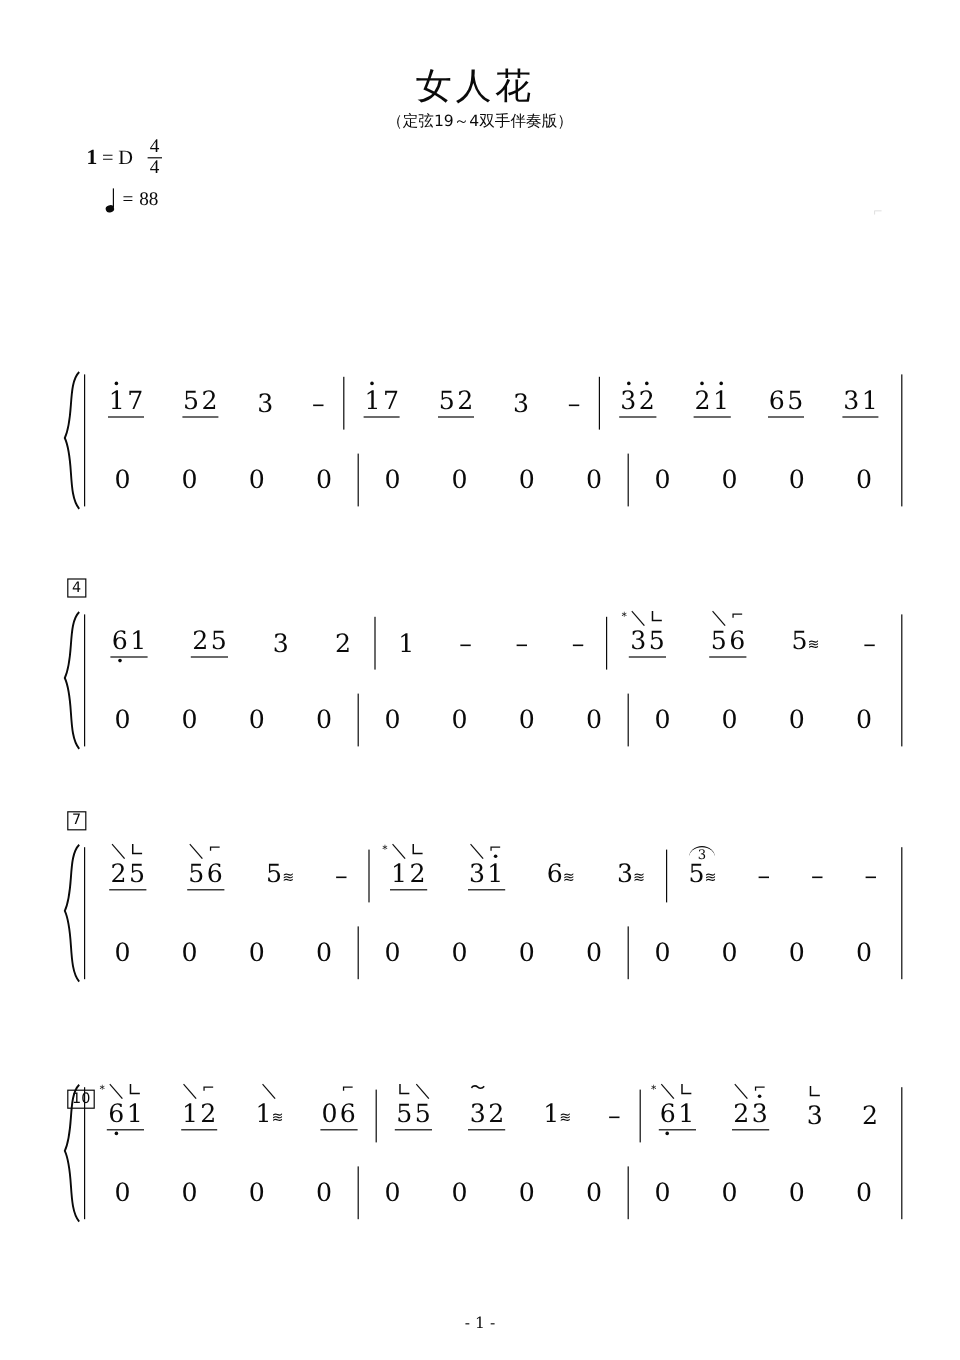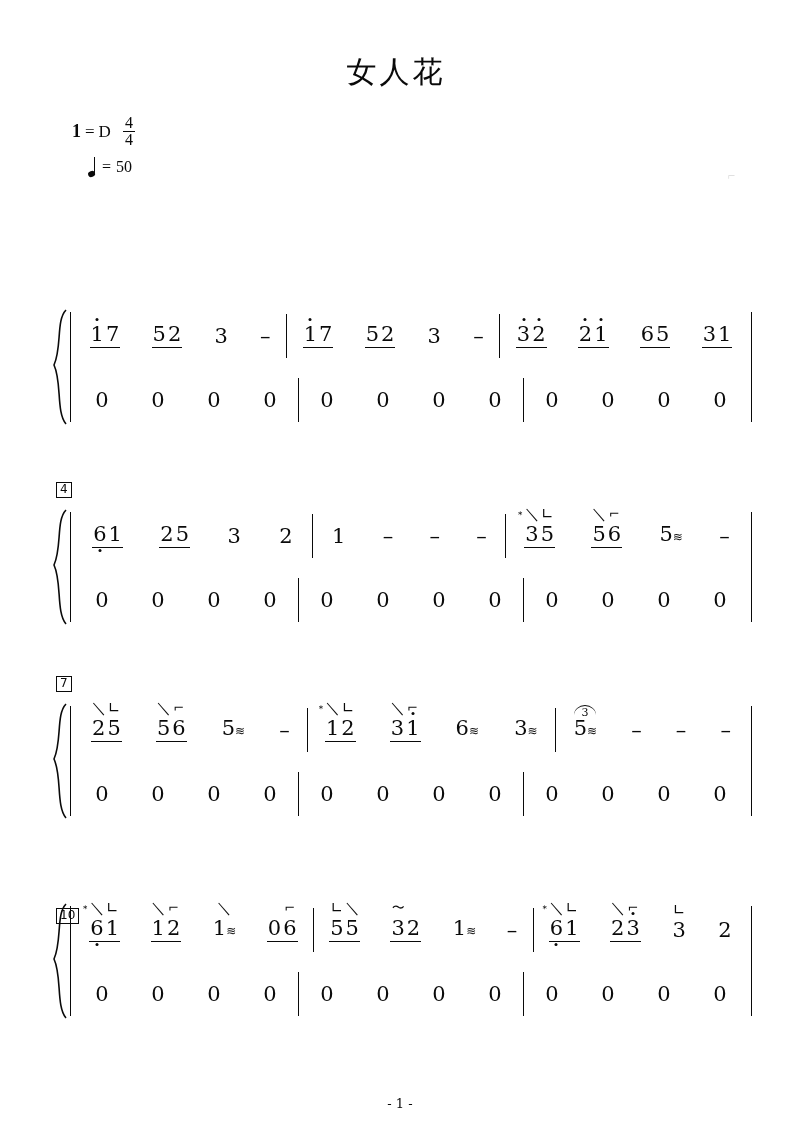--- a/index.html
+++ b/index.html
@@ -265,38 +265,39 @@
     color: #d8d8d8;
     font-size: 13px;
   }
 </style>
 </head>
 <body>
 
 <div class="page">
 
   <div class="title">女人花</div>
+  <div class="subtitle">（定弦19～4双手伴奏版）</div>
 
   <div class="keysig">
     <span class="bold1">1</span>
     <span>=</span>
     <span>D</span>
     <span class="frac">
       <span class="num">4</span>
       <span class="den">4</span>
     </span>
   </div>
 
   <div class="tempo">
     <span class="quarter-note">
       <span class="head"></span>
         <span class="stem"></span>
     </span>
     <span>=</span>
-    <span>50</span>
+    <span>88</span>
   </div>
 
   <div class="flourish">⌐</div>
 
   <div class="system" style="top:308px;">
     <div class="brace">
       <svg width="22" height="118" viewBox="0 0 22 118">
         <path d="M18 2 C8 12, 14 40, 6 57 C14 74, 8 104, 18 116" fill="none" stroke="#0a0a0a" stroke-width="1.6"></path>
       </svg>
     </div>

